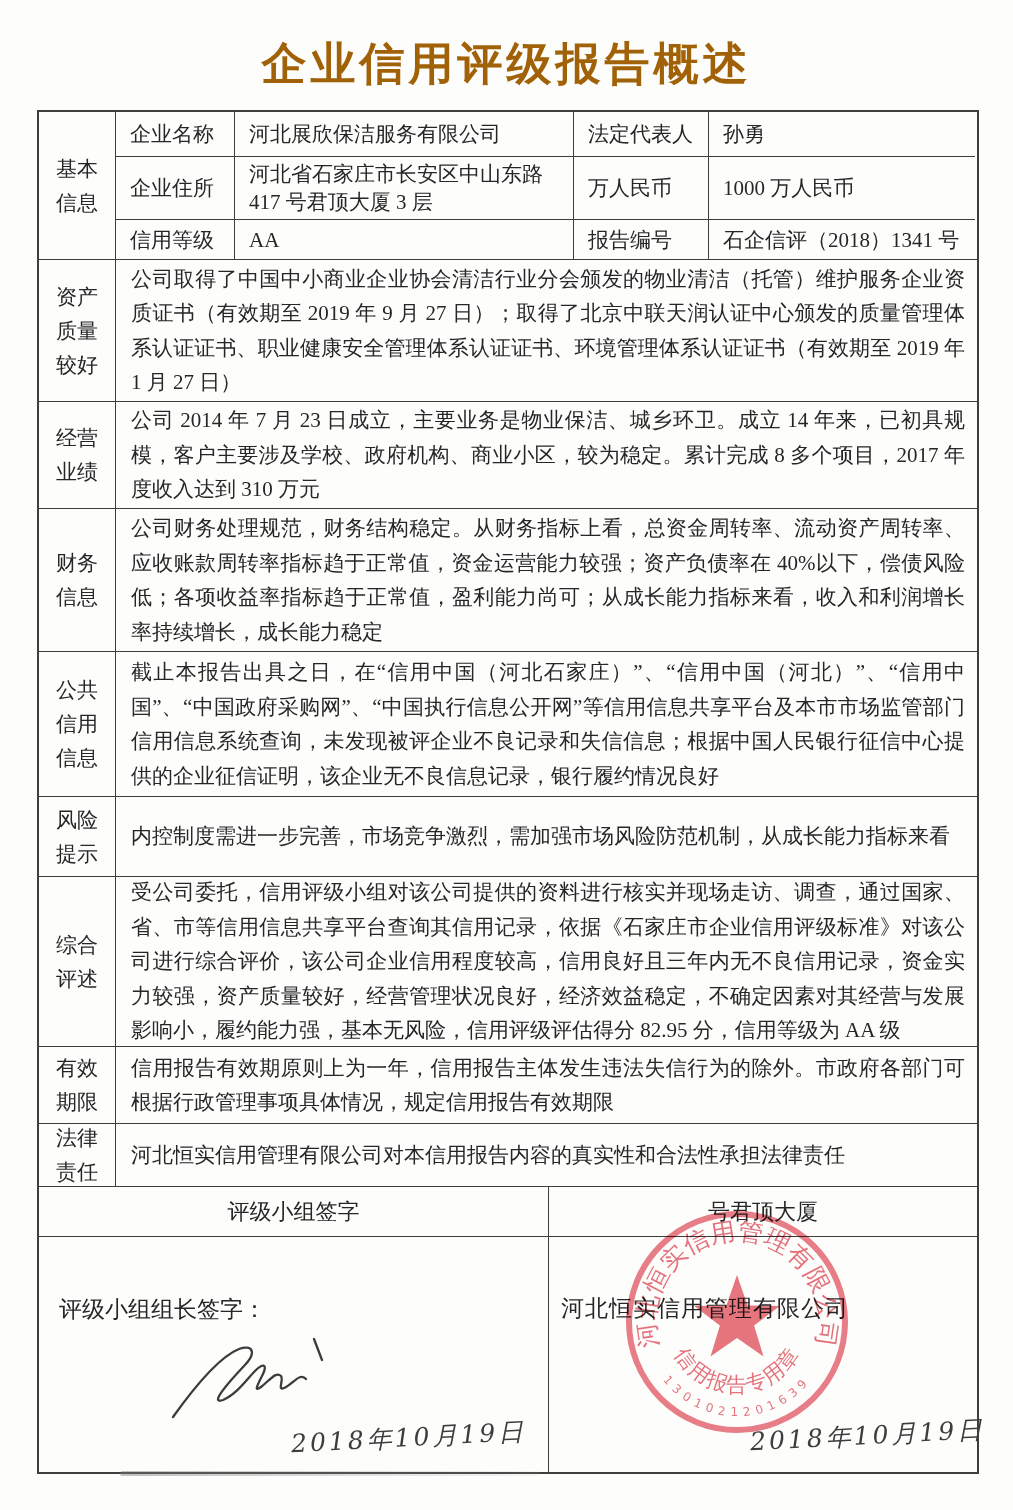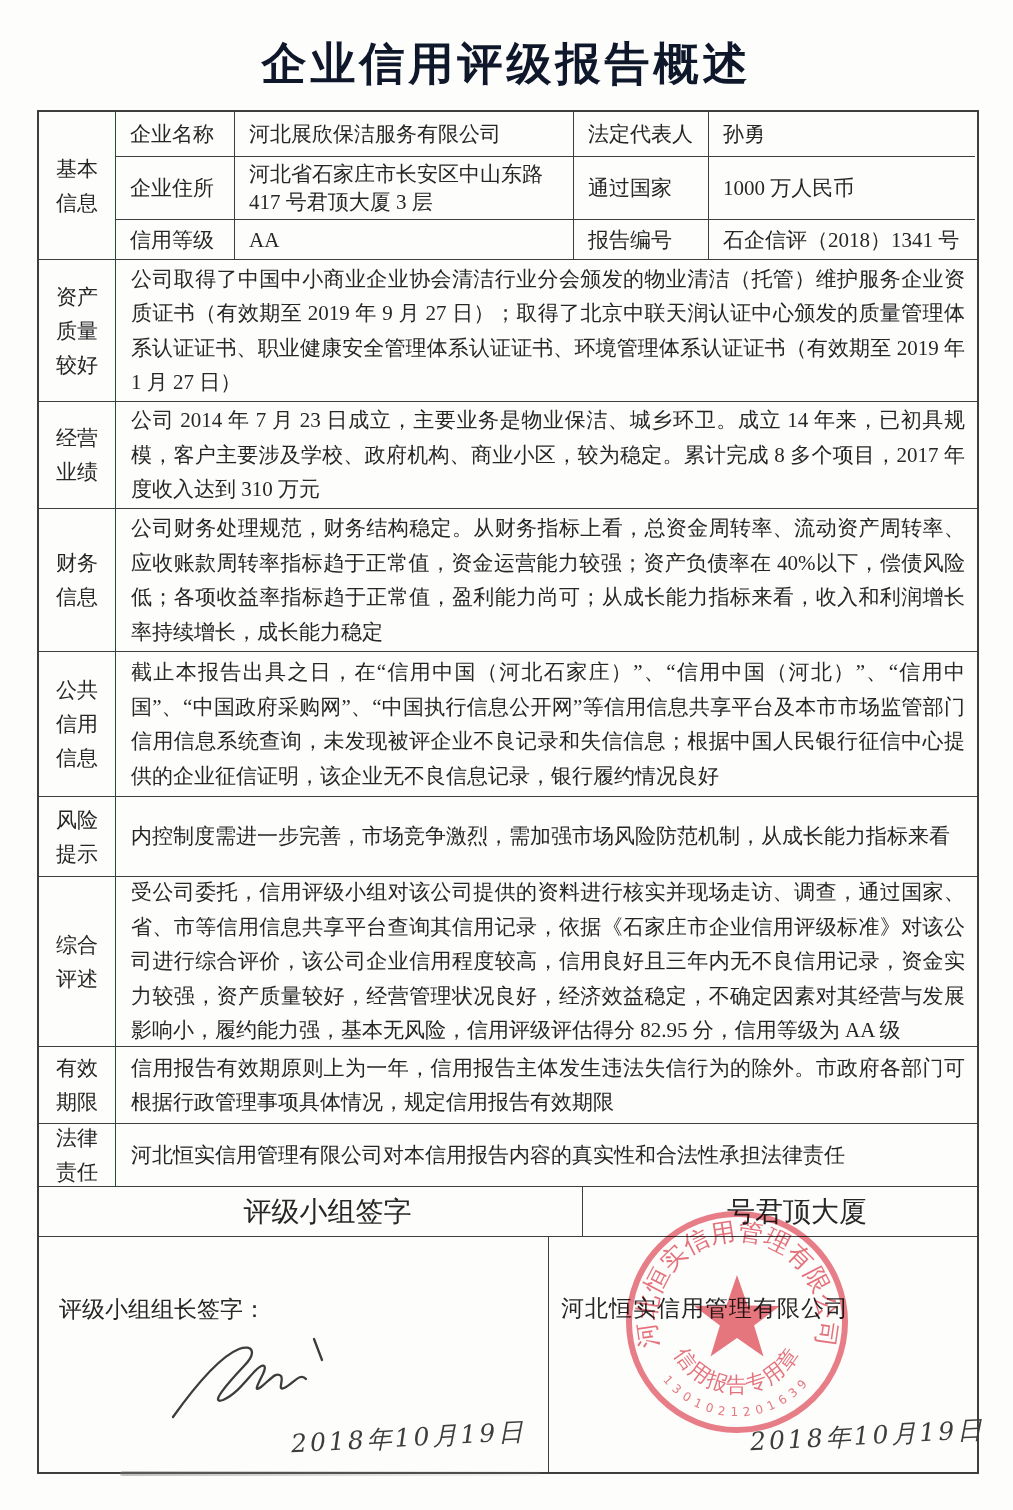--- a/index.html
+++ b/index.html
@@ -3,21 +3,21 @@
 <meta charset="utf-8">
 <style>
   html,body { margin:0; padding:0; background:#e8e8e8; }
   .page {
     position:relative; width:1013px; height:1510px; margin:0 auto;
     background:#fdfdfc; overflow:hidden; color:#2b2b2b;
     font-family:"Liberation Serif","DejaVu Serif",serif;
   }
   .title {
     position:absolute; top:34px; left:0; width:100%; margin:0;
-    text-align:center; font-size:45px; font-weight:bold; letter-spacing:4px; color:#0f172a;
+    text-align:center; font-size:45px; font-weight:bold; letter-spacing:4px; color:#a16207;
   }
   .report-table {
     position:absolute; left:37px; top:110px; width:942px;
     border:2px solid #3e3e3e; box-sizing:border-box; background:transparent;
   }
   .trow { display:flex; border-bottom:1px solid #3e3e3e; box-sizing:border-box; }
   .trow.last { border-bottom:none; }
   .label-col {
     width:77px; flex:0 0 77px; border-right:1px solid #14532d;
     display:flex; align-items:center; justify-content:center; box-sizing:border-box;
@@ -36,21 +36,21 @@
   .bcell {
     border-right:1px solid #3e3e3e; border-bottom:1px solid #3e3e3e;
     display:flex; align-items:center; padding:0 4px 0 14px;
     font-size:21px; line-height:28px; box-sizing:border-box; color:#262626;
   }
   .bcell.col4 { border-right:none; }
   .bcell.row3 { border-bottom:none; }
   
   .sig-head-cell {
     display:flex; align-items:center; justify-content:center;
-    font-size:28px; box-sizing:border-box; color:#262626;margin-left:34px;
+    font-size:22px; box-sizing:border-box; color:#262626;
   }
   .sig-left { flex:0 0 510px; border-right:1px solid #3e3e3e; }
   .sig-right { flex:1; }
   .sig-body-cell { position:relative; box-sizing:border-box; }
   .leader-label { position:absolute; left:20px; top:57px; font-size:23px; color:#262626; }
   .agency-company { position:absolute; left:12px; top:56px; font-size:23px; letter-spacing:1px; color:#262626; }
   .handwritten {
     position:absolute; font-family:"DejaVu Serif",serif; font-style:italic;
     font-size:25px; letter-spacing:3px; color:#3d3d3d; transform:rotate(-3deg); white-space:nowrap;
   }
@@ -78,21 +78,21 @@
         <span>基本信息</span>
       </div>
       <div class="bgrid">
         <div class="bcell">企业名称</div>
         <div class="bcell">河北展欣保洁服务有限公司</div>
         <div class="bcell">法定代表人</div>
         <div class="bcell col4">孙勇</div>
 
         <div class="bcell">企业住所</div>
         <div class="bcell">河北省石家庄市长安区中山东路 417 号君顶大厦 3 层</div>
-        <div class="bcell">通过国家</div>
+        <div class="bcell">万人民币</div>
         <div class="bcell col4">1000 万人民币</div>
 
         <div class="bcell row3">信用等级</div>
         <div class="bcell row3">AA</div>
         <div class="bcell row3">报告编号</div>
         <div class="bcell row3 col4">石企信评（2018）1341 号</div>
       </div>
     </div>
 
     <div class="trow rh1">

